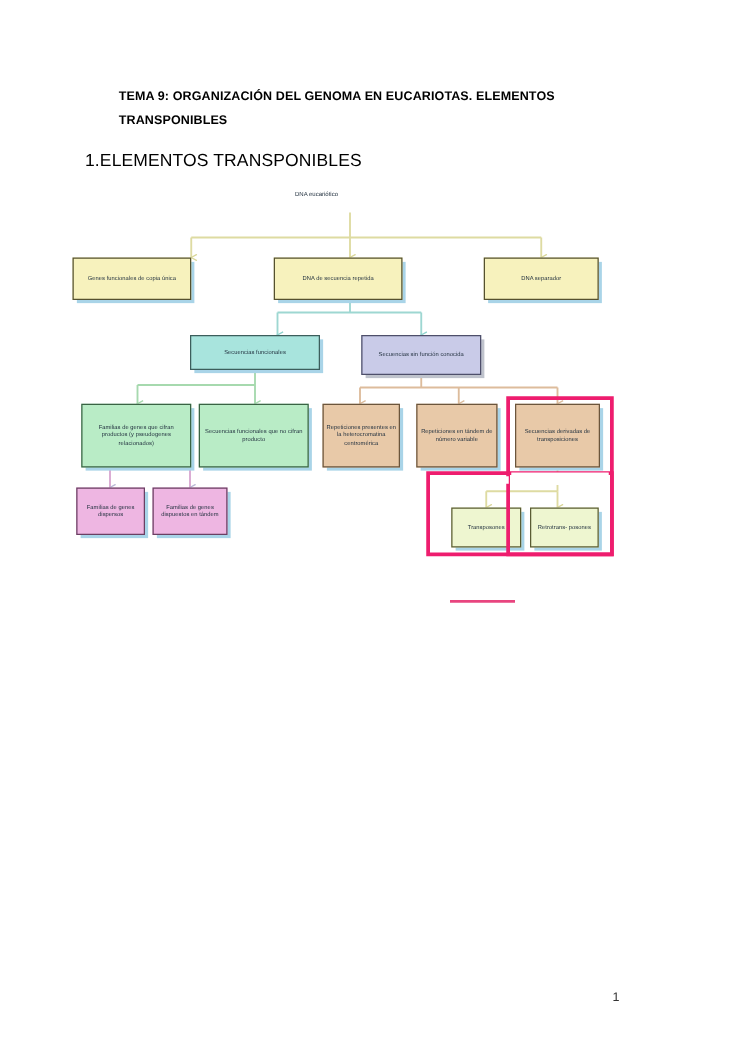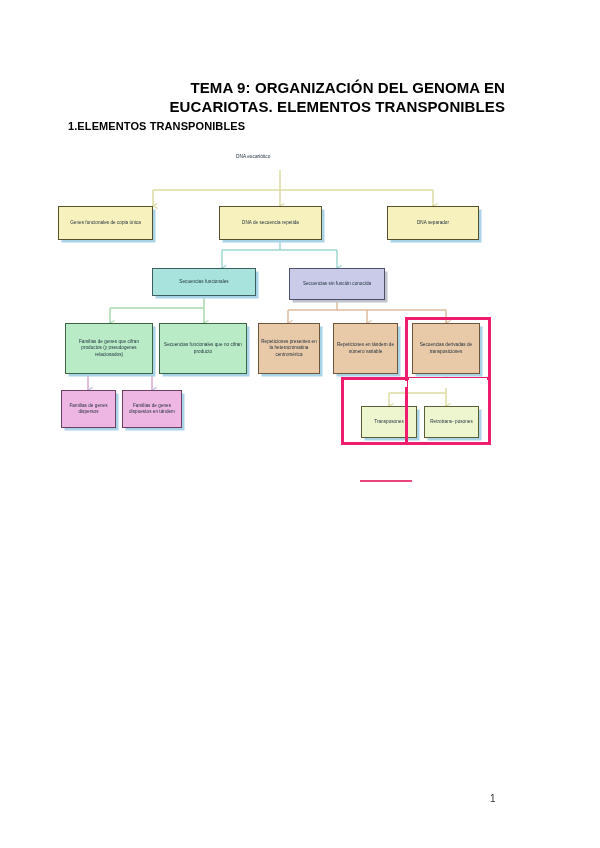--- a/index.html
+++ b/index.html
@@ -9,26 +9,26 @@
     font-family:"Liberation Sans", sans-serif;
     color:#000;
     position:relative;
     overflow:hidden;
   }
   .page{position:relative;width:600px;height:848px;}
 
   
   .doc-title{
     position:absolute;left:95px;top:68px;width:410px;
-    text-align:right;font-weight:bold;font-size:15px;
-    line-height:19px;letter-spacing:.1px;margin-top:10px;
+    text-align:left;font-weight:bold;font-size:10px;
+    line-height:19px;letter-spacing:.1px;
   }
   .section-head{
     position:absolute;left:68px;top:120px;
-    font-weight:bold;font-size:11px;letter-spacing:.1px;
+    font-weight:normal;font-size:14px;letter-spacing:.1px;
   }
   .page-num{
     position:absolute;left:490px;top:793px;
     font-size:10px;color:#333;
   }
 
   
   .fig1{position:absolute;left:0;top:150px;width:600px;height:300px;}
   .fig1 svg{position:absolute;left:0;top:0;}
 

